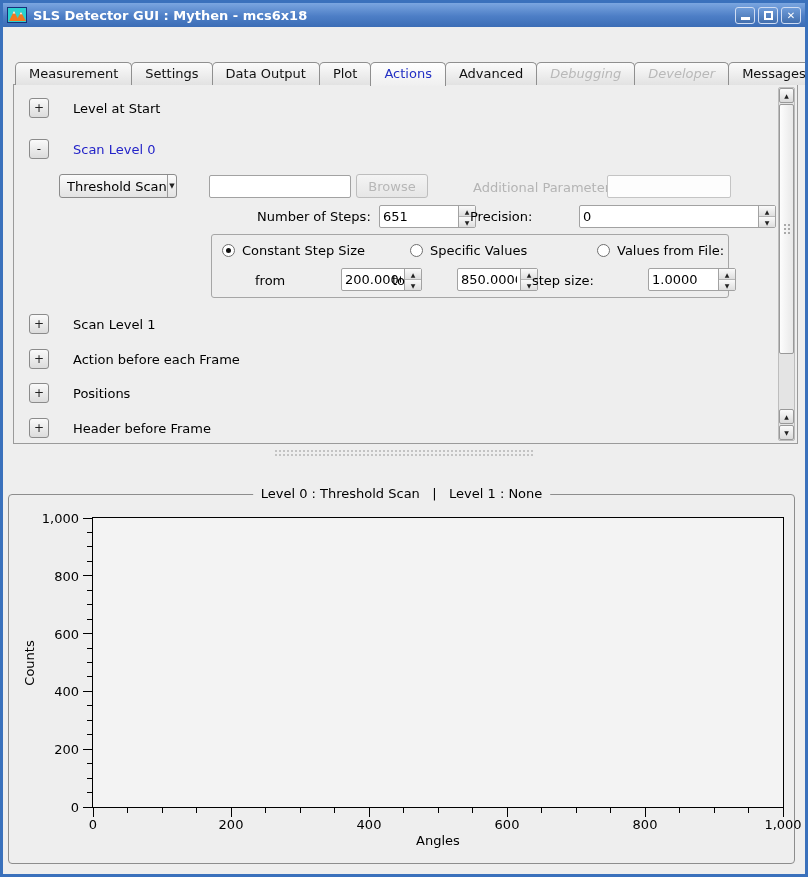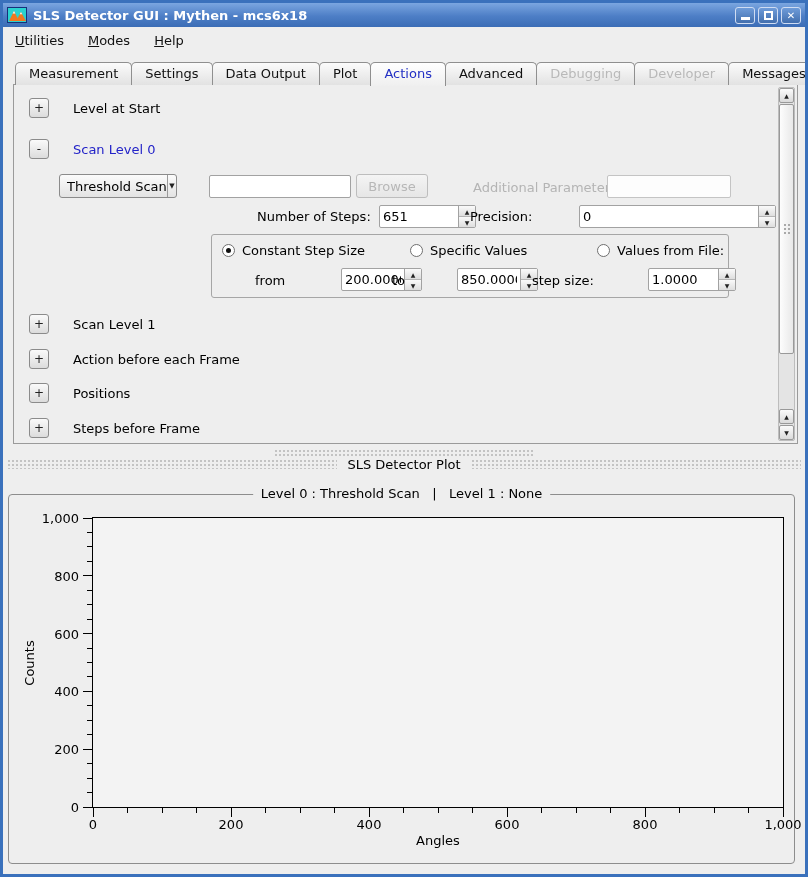--- a/index.html
+++ b/index.html
@@ -44,21 +44,21 @@
     padding: 3px 13px 2px; font-size: 13px; color: #111;
     border: 1px solid #8f8f8f; border-bottom: none;
     border-radius: 5px 5px 0 0; margin-right: -1px;
     background: linear-gradient(180deg, #fbfbfb, #e2e2e2);
     white-space: nowrap;
   }
   .tab.active {
     background: linear-gradient(180deg, #ffffff, #efefef);
     color: #2330c4; position: relative; z-index: 4; height: 24px;
   }
-  .tab.disabled { color: #b9b9b9; }
+  .tab.disabled { color: #b9b9b9; font-style: italic; }
 
   
   .pane {
     position: absolute; left: 10px; top: 81px; width: 785px; height: 360px;
     border: 1px solid #9a9a9a; background: #eeeeee; z-index: 2;
   }
   .section-row { position: absolute; left: 15px; height: 22px; display: flex; align-items: center; gap: 24px; }
   .toggle-btn {
     width: 20px; height: 20px; border: 1px solid #8b8b8b; border-radius: 3px;
     background: linear-gradient(180deg, #fafafa, #dcdcdc);
@@ -193,25 +193,20 @@
         </div>
       <div class="win-btn">
           <span class="glyph-max"></span>
         </div>
       <div class="win-btn">
           <span>✕</span>
         </div>
     </div>
   </div>
 
-  <div class="menubar">
-    <span class="menu-item"><u>U</u>tilities</span>
-    <span class="menu-item"><u>M</u>odes</span>
-    <span class="menu-item"><u>H</u>elp</span>
-  </div>
 
   <div class="tabbar">
     <div class="tab">Measurement</div>
     <div class="tab">Settings</div>
     <div class="tab">Data Output</div>
     <div class="tab">Plot</div>
     <div class="tab active">Actions</div>
     <div class="tab">Advanced</div>
     <div class="tab disabled">Debugging</div>
     <div class="tab disabled">Developer</div>
@@ -303,43 +298,38 @@
     <div class="section-row" style="top:263px">
       <div class="toggle-btn">+</div>
       <span class="section-label">Action before each Frame</span>
     </div>
     <div class="section-row" style="top:297px">
       <div class="toggle-btn">+</div>
       <span class="section-label">Positions</span>
     </div>
     <div class="section-row" style="top:332px">
       <div class="toggle-btn">+</div>
-      <span class="section-label">Steps before Frame</span>
+      <span class="section-label">Header before Frame</span>
     </div>
 
     <div class="vscroll">
       <div class="scroll-btn" style="top:0">
           <span>▲</span>
         </div>
       <div class="scroll-thumb"></div>
       <div class="scroll-btn" style="bottom:16px">
           <span>▲</span>
         </div>
       <div class="scroll-btn" style="bottom:0">
           <span>▼</span>
         </div>
     </div>
   </div>
 
   <div class="splitter-handle"></div>
-  <div class="dock-titlebar">
-    <div class="dock-dots"></div>
-    <span class="dock-title">SLS Detector Plot</span>
-    <div class="dock-dots"></div>
-  </div>
 
   <div class="plot-group">
     <span class="plot-legend">Level 0 : Threshold Scan   |   Level 1 : None</span>
     <div class="plot-canvas">
       <span class="y-title">Counts</span>
       <span class="x-title">Angles</span>
     <div class="tick ymajor" style="top: 288.5px;"></div>
         <div class="ytick-label" style="top: 289px;">0</div>
         <div class="tick ymajor" style="top: 230.7px;"></div>
         <div class="ytick-label" style="top: 231.2px;">200</div>

